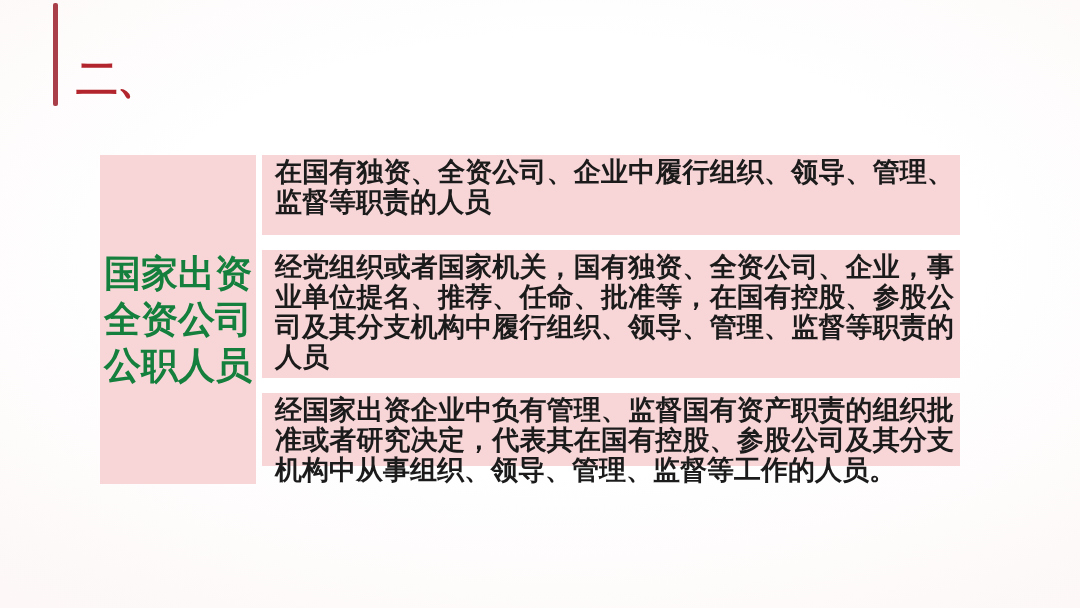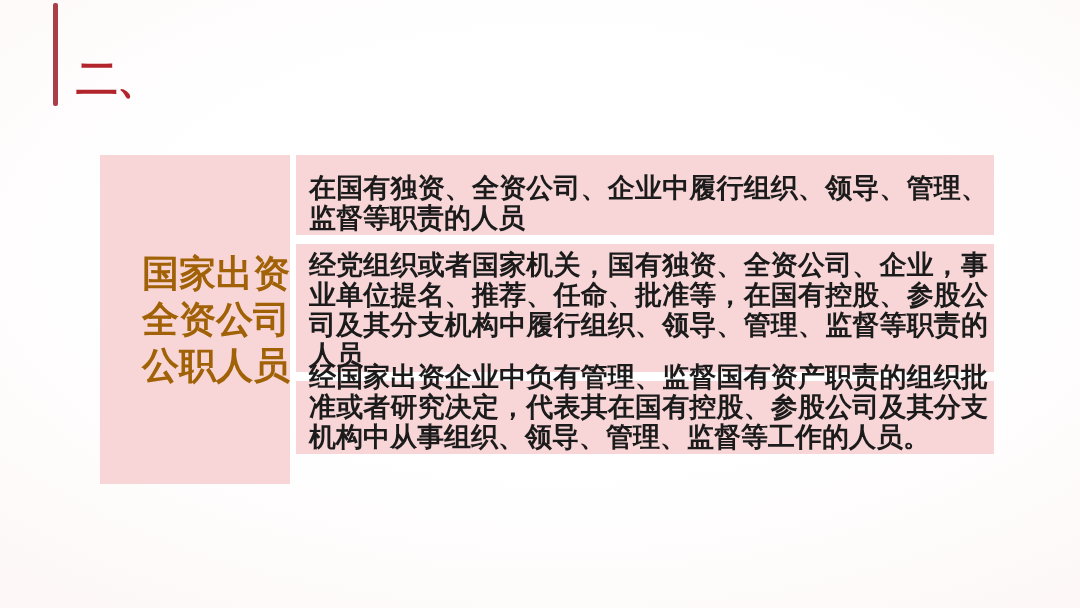--- a/index.html
+++ b/index.html
@@ -31,42 +31,42 @@
     white-space: nowrap;
   }
   .title .prefix { margin-right: 34px; }
   .scope-table {
     position: absolute;
     left: 100px; top: 155px;
     width: 894px; height: 329px;
     display: flex;
   }
   .header-cell {
-    width: 190px; height: 329px;
+    width: 156px; height: 329px;
     background: #f8d6d8;
     display: flex; flex-direction: column;
-    justify-content: center; align-items: flex-end;
-    color: #a16207;
+    justify-content: center; align-items: center;
+    color: #15803d;
     font-size: 37px; font-weight: 800;
     line-height: 46px;
     text-align: center;
     flex: none;
   }
   .rows {
     margin-left: 6px;
     width: 698px;
     display: flex; flex-direction: column;
   }
   .row {
     background: #f8d6d8;
-    display: flex; align-items: flex-end;
+    display: flex; align-items: flex-start;
     box-sizing: border-box;
     padding: 2px 6px 2px 13px;
   }
-  .row + .row { margin-top: 9px; }
+  .row + .row { margin-top: 15px; }
   .row-1 { height: 80px; }
   .row-2 { height: 128px; }
   .row-3 { height: 73px; }
   .cell-text {
     color: #1b1b1b;
     font-size: 27px;
     font-weight: 600;
     line-height: 30px;
     text-align: justify;
     width: 100%;

